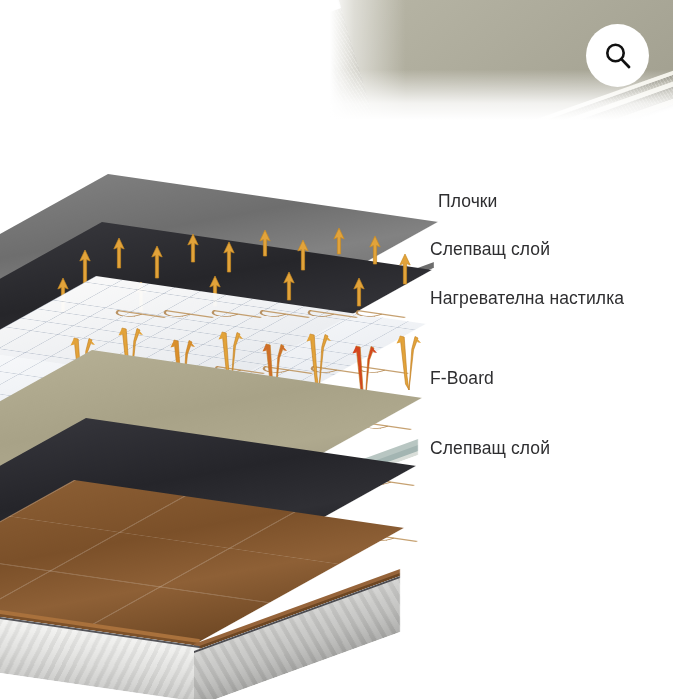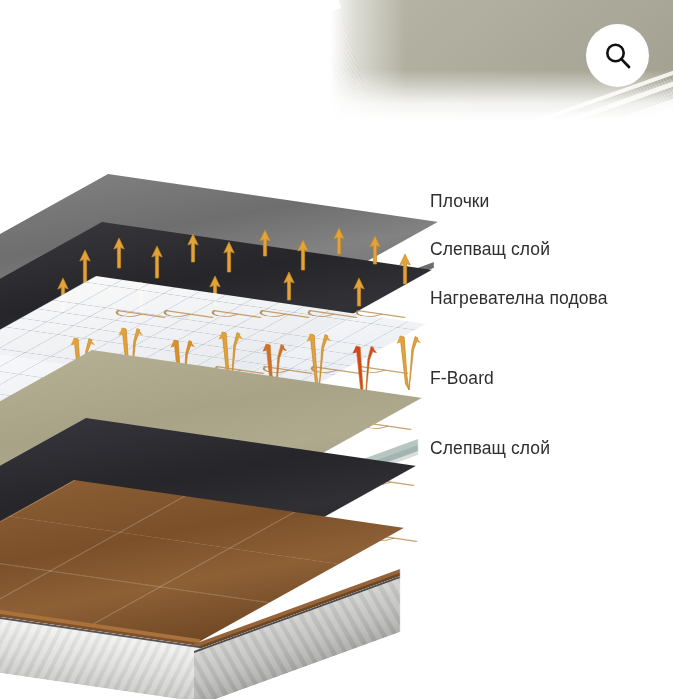--- a/index.html
+++ b/index.html
@@ -458,18 +458,18 @@
     <div class="plate top face"></div>
     <div class="tile-edge"></div>
     <div class="tile-edge2"></div>
     <div class="screed"></div>
     <div class="screed2"></div>
   </div>
 
 </div>
 
 <div id="labels">
-  <div class="label" style="top: 188px;">Плочки</div>
+  <div class="label" style="top: 188px; margin-left: 8px;">Плочки</div>
   <div class="label" style="top: 236px;">Слепващ слой</div>
-  <div class="label" style="top: 285px;">Нагревателна подова</div>
+  <div class="label" style="top: 285px;">Нагревателна настилка</div>
   <div class="label" style="top: 365px;">F-Board</div>
   <div class="label" style="top: 435px;">Слепващ слой</div>
 </div>
 
 </body></html>

